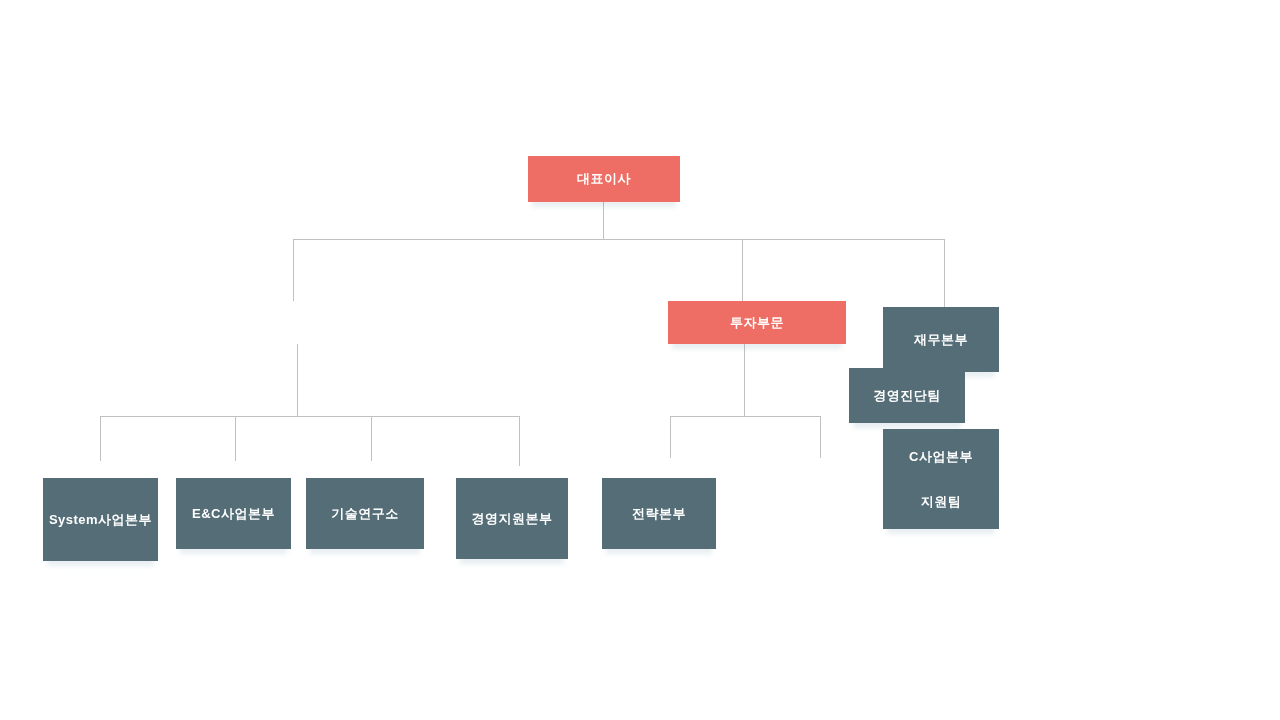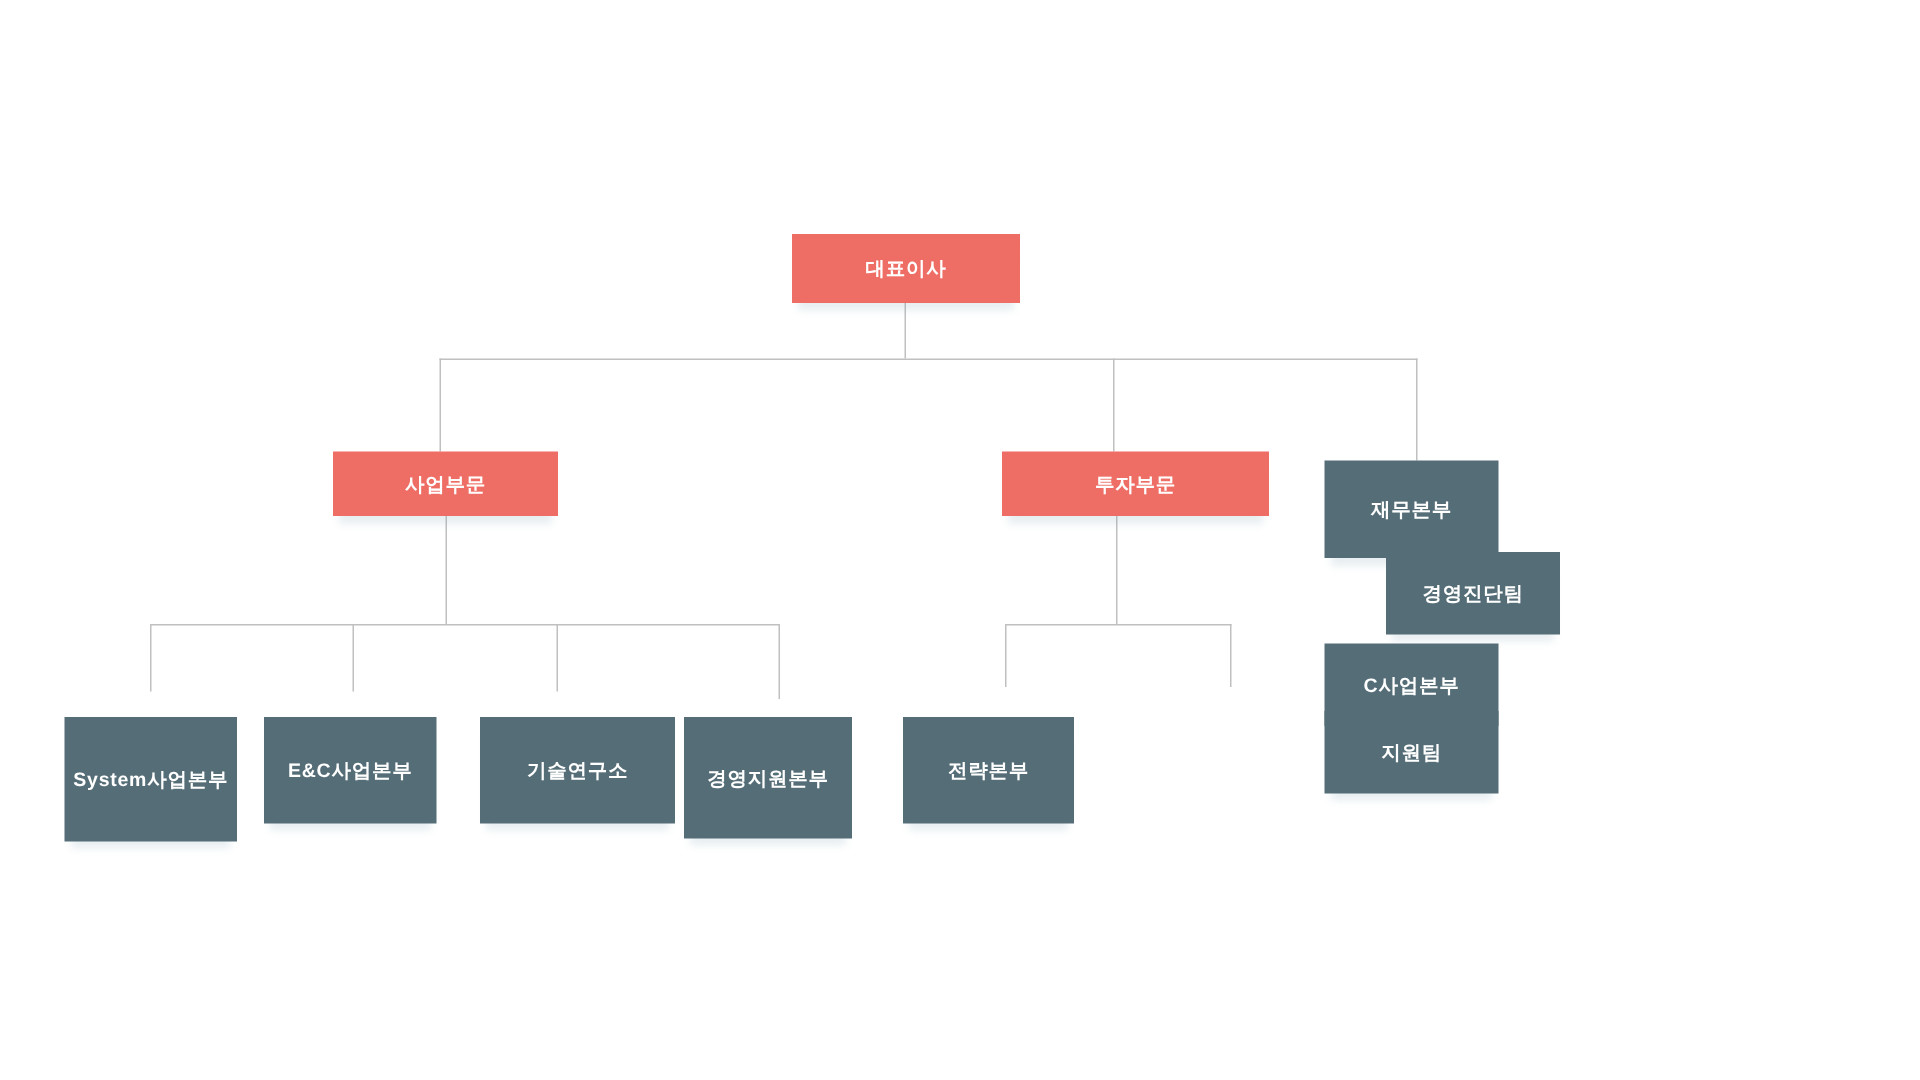--- a/index.html
+++ b/index.html
@@ -60,28 +60,27 @@
   <div class="line v" style="left:371px;top:416px;height:45px"></div>
   <div class="line v" style="left:519px;top:416px;height:50px"></div>
 
   <div class="line v" style="left:744px;top:344px;height:72px"></div>
   <div class="line h" style="left:670px;top:416px;width:151px"></div>
   <div class="line v" style="left:670px;top:416px;height:42px"></div>
   <div class="line v" style="left:820px;top:416px;height:42px"></div>
 
   <div class="node exec" style="left:528px;top:156px;width:152px;height:46px">대표이사</div>
 
-  <div class="node exec" style="left:222px;top:301px;width:150px;height:43px">사업부문</div>
   <div class="node exec" style="left:668px;top:301px;width:178px;height:43px">투자부문</div>
 
   <div class="node unit" style="left:883px;top:307px;width:116px;height:65px">재무본부</div>
-  <div class="node unit" style="left:924px;top:368px;width:116px;height:55px">경영진단팀</div>
+  <div class="node unit" style="left:849px;top:368px;width:116px;height:55px">경영진단팀</div>
   <div class="node unit" style="left:883px;top:429px;width:116px;height:55px">C사업본부</div>
   <div class="node unit" style="left:883px;top:474px;width:116px;height:55px">지원팀</div>
 
   <div class="node unit" style="left:43px;top:478px;width:115px;height:83px">System사업본부</div>
   <div class="node unit" style="left:176px;top:478px;width:115px;height:71px">E&amp;C사업본부</div>
-  <div class="node unit" style="left:320px;top:478px;width:130px;height:71px">기술연구소</div>
+  <div class="node unit" style="left:306px;top:478px;width:118px;height:71px">기술연구소</div>
   <div class="node unit" style="left:456px;top:478px;width:112px;height:81px">경영지원본부</div>
 
   <div class="node unit" style="left:602px;top:478px;width:114px;height:71px">전략본부</div>
 
 </div>
 
 </body></html>

